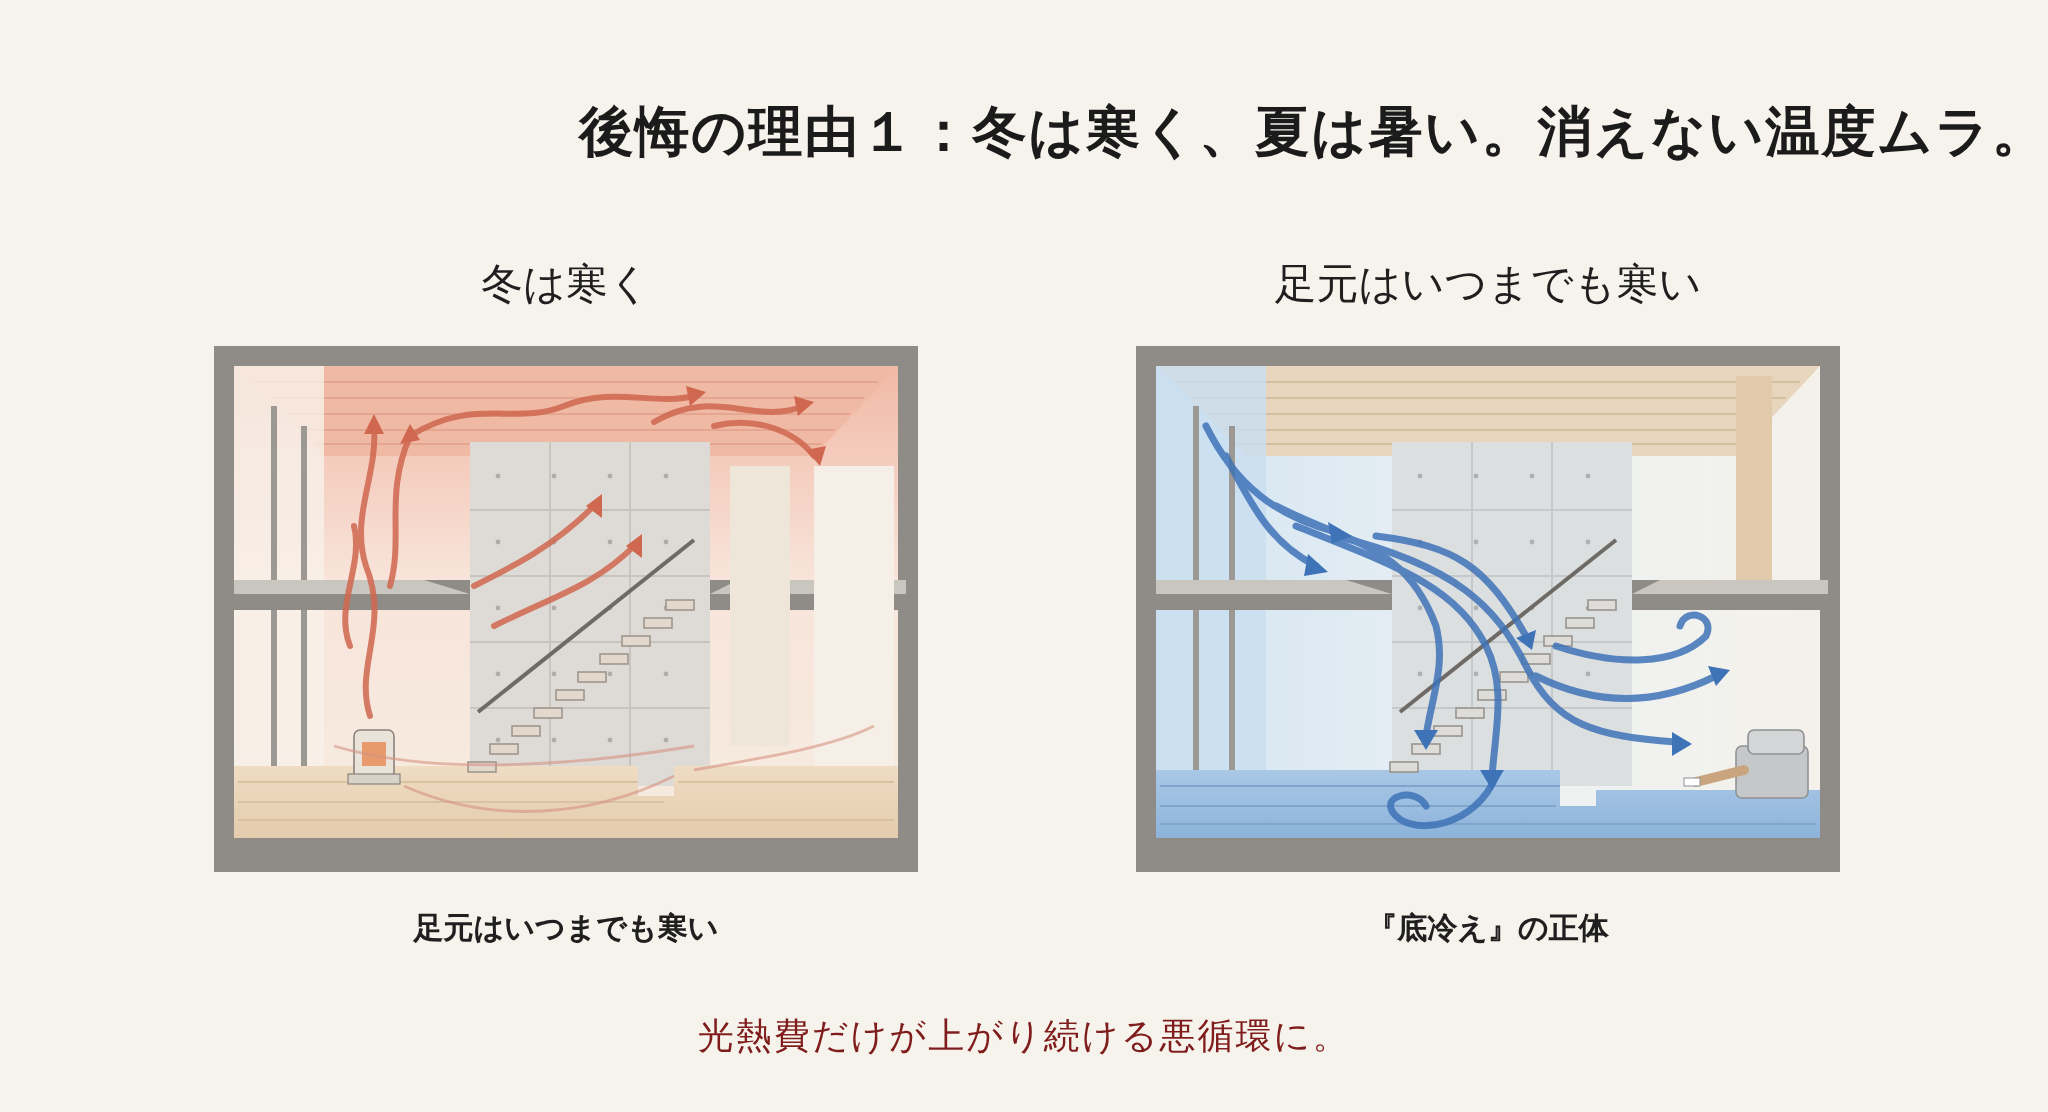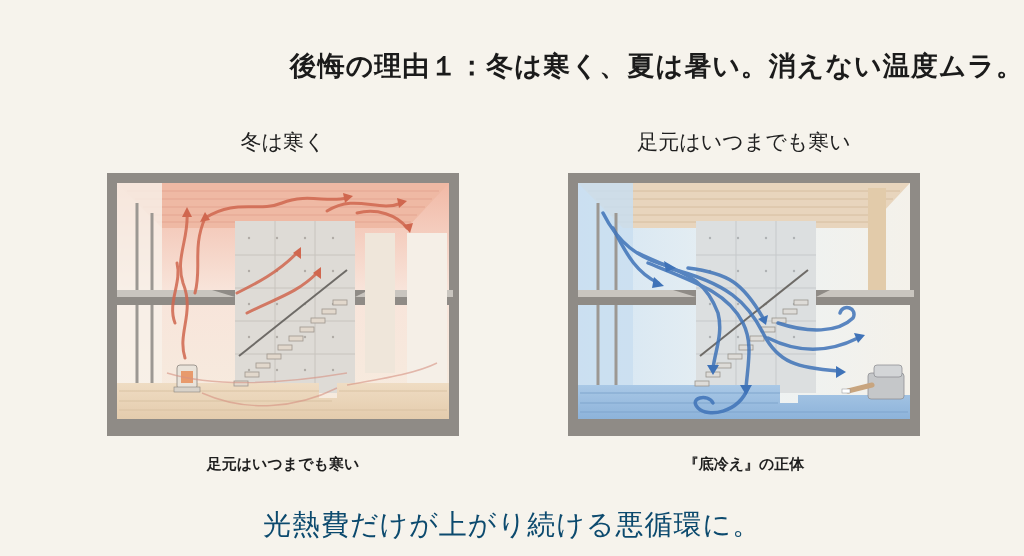--- a/index.html
+++ b/index.html
@@ -1,20 +1,20 @@
 <!DOCTYPE html>
 <html><head>
 <meta charset="utf-8">
 <style>
   html,body{margin:0;padding:0;}
   body{width:1024px;height:556px;background:#f6f3ec;font-family:"DejaVu Sans","Liberation Sans",sans-serif;position:relative;overflow:hidden;}
   .title{position:absolute;left:0;right:0;top:48px;text-align:right;font-size:27px;font-weight:bold;color:#1b1b1b;letter-spacing:1px;}
   .panel-title{position:absolute;top:128px;width:352px;text-align:center;font-size:21px;color:#1f1f1f;}
   .caption{position:absolute;top:455px;width:352px;text-align:center;font-size:15px;color:#1f1f1f;font-weight:bold;}
-  .footer{position:absolute;left:0;right:0;top:506px;text-align:center;font-size:28px;color:#0c4a6e;letter-spacing:1px;}
+  .footer{position:absolute;left:0;right:0;top:506px;text-align:center;font-size:18px;color:#7f1d1d;letter-spacing:1px;}
   .frame{position:absolute;top:173px;width:352px;height:263px;}
   .frame svg{display:block;width:100%;height:100%;}
 </style>
 </head>
 <body>
 
 <div class="title">後悔の理由１：冬は寒く、夏は暑い。消えない温度ムラ。</div>
 
 <div class="panel-title" style="left:107px;">冬は寒く</div>
 <div class="panel-title" style="left:568px;">足元はいつまでも寒い</div>

